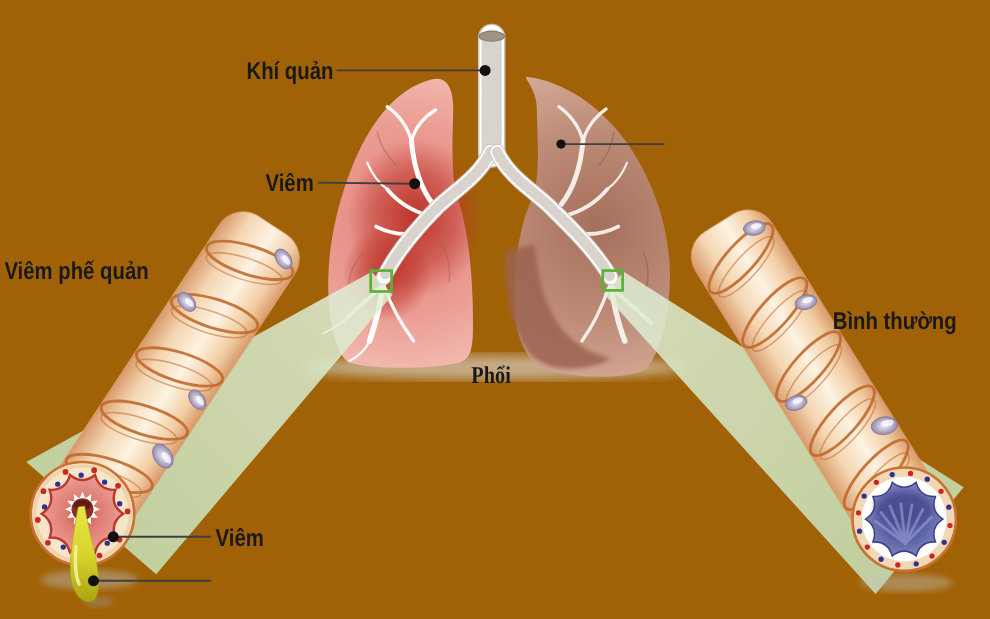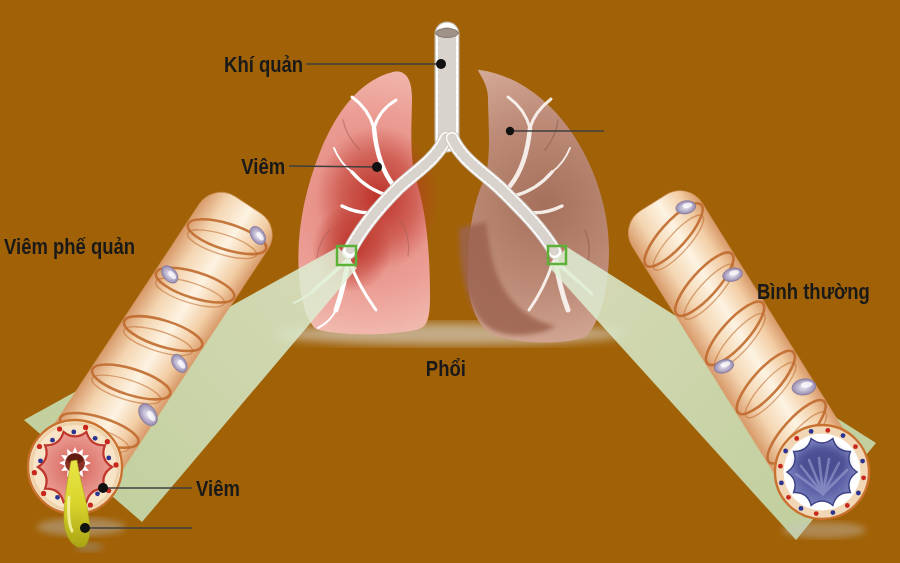--- a/index.html
+++ b/index.html
@@ -316,17 +316,17 @@
         </g>
     <g>
           <line x1="192" y1="528" x2="85" y2="528"></line>
           <circle cx="85" cy="528" r="5" fill="#111" stroke="none"></circle>
         </g>
   </g>
 </svg>
 
   <div class="label r" style="left:153px;top:52px;width:150px;"><span class="cond">Khí quản</span></div>
   <div class="label r" style="left:185px;top:154px;width:100px;"><span class="cond">Viêm</span></div>
-  <div class="label c" style="left:396px;top:356px;width:100px;"><span class="cond">Phổi</span></div>
+  <div class="label c" style="left:396px;top:328px;width:100px;font-family:Liberation Serif, serif;"><span class="cond">Phổi</span></div>
   <div class="label l" style="left:4px;top:234px;"><span class="cond">Viêm phế quản</span></div>
   <div class="label l" style="left:757px;top:263px;margin-top:16px;"><span class="cond">Bình thường</span></div>
   <div class="label l" style="left:196px;top:476px;"><span class="cond">Viêm</span></div>
 </div>
 
 </body></html>

